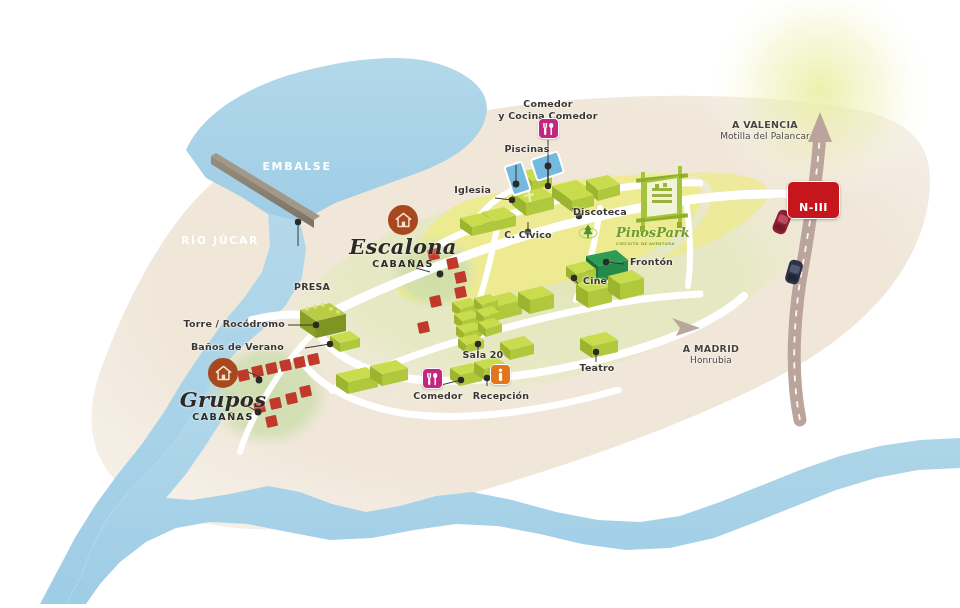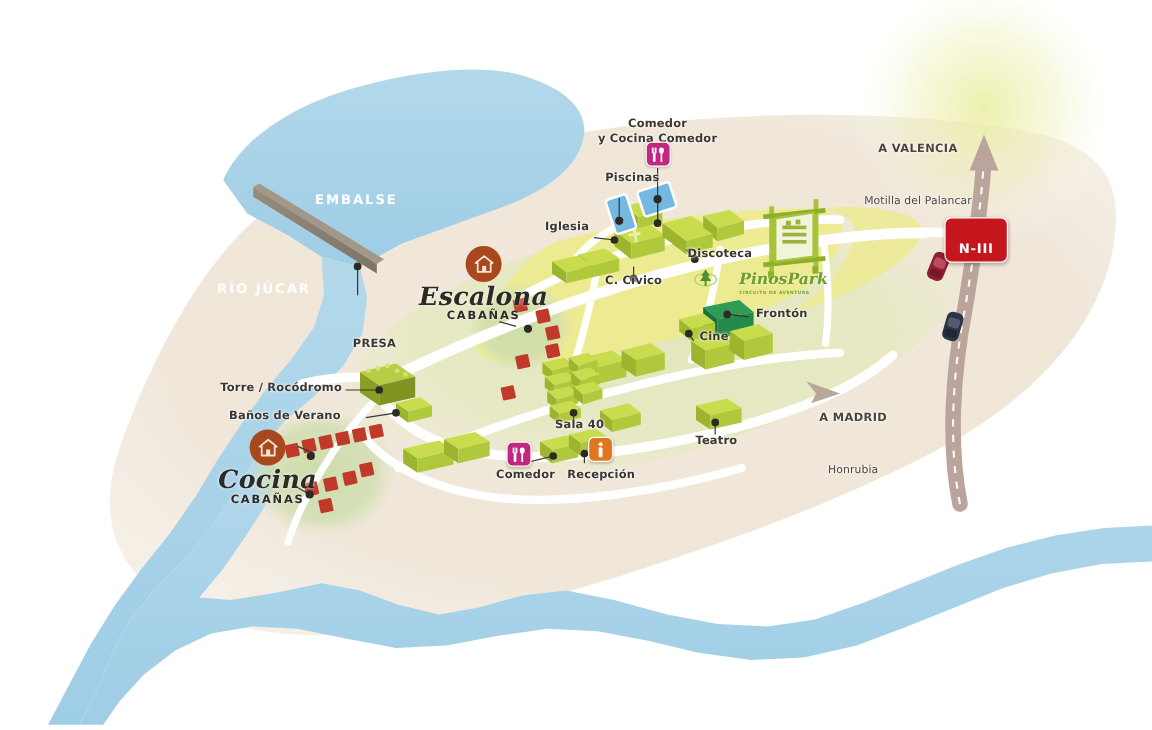--- a/index.html
+++ b/index.html
@@ -26,21 +26,21 @@
   .lbl.c{transform:translateX(-50%);text-align:center;}
   .lbl.r{transform:translateX(-100%);text-align:right;}
   .lbl.water{
     color:#ffffff;font-weight:700;letter-spacing:1.6px;font-size:11px;
     text-shadow:none;
   }
   .lbl.dir{
     color:#4a4440;font-size:9.5px;font-weight:700;letter-spacing:.3px;
     text-align:center;
   }
-  .lbl.dir .sub{font-weight:400;font-size:9px;letter-spacing:.1px;display:block;margin-top:32px;}
+  .lbl.dir .sub{font-weight:400;font-size:9px;letter-spacing:.1px;display:block;}
 
   
   .picto{
     position:absolute;width:21px;height:21px;border-radius:5px;
     border:1.6px solid #ffffff;
     box-sizing:border-box;
     display:flex;align-items:center;justify-content:center;
     box-shadow:0 1px 2px rgba(0,0,0,.18);
   }
   .picto svg{display:block;}
@@ -528,21 +528,21 @@
   <div class="lbl c" style="left:528px;top:229px;">C. Cívico</div>
 
   <div class="lbl" style="left:630px;top:256px;">Frontón</div>
 
   <div class="lbl" style="left:583px;top:275px;">Cine</div>
 
   <div class="lbl r" style="left:285px;top:318px;">Torre / Rocódromo</div>
 
   <div class="lbl r" style="left:284px;top:341px;">Baños de Verano</div>
 
-  <div class="lbl c" style="left:483px;top:349px;">Sala 40</div>
+  <div class="lbl c" style="left:483px;top:349px;">Sala 20</div>
 
   <div class="lbl c" style="left:438px;top:390px;">Comedor</div>
 
   <div class="lbl c" style="left:501px;top:390px;">Recepción</div>
 
   <div class="lbl c" style="left:597px;top:362px;">Teatro</div>
 
   <div class="picto" style="left:538px;top:118px;background:#c2267e;">
     <svg width="13" height="14" viewBox="0 0 13 14" aria-hidden="true">
       <rect x="1.2" y="1" width="1.5" height="4.6" fill="#fff"></rect>
@@ -591,21 +591,21 @@
     <div class="sub">CABAÑAS</div>
   </div>
 
   <div class="brand" style="left:163px;top:358px;width:120px;">
     <div class="disc" style="background:#a8481f;">
       <svg width="17" height="16" viewBox="0 0 17 16" aria-hidden="true">
         <path d="M8.5 1.4 L15.6 7.2 L13.9 7.2 L13.9 14.6 L3.1 14.6 L3.1 7.2 L1.4 7.2 Z" fill="none" stroke="#f6e2cf" stroke-width="1.5" stroke-linejoin="round"></path>
         <rect x="6.8" y="9.6" width="3.4" height="5" fill="#f6e2cf"></rect>
       </svg>
     </div>
-    <div class="nm">Cocina</div>
+    <div class="nm">Grupos</div>
     <div class="sub">CABAÑAS</div>
   </div>
 
   <div class="pinos" style="left:578px;top:222px;">
     <span>
       <svg width="20" height="20" viewBox="0 0 20 20" aria-hidden="true">
         <ellipse cx="10" cy="11" rx="9" ry="5.2" fill="none" stroke="#b9d26a" stroke-width="1.1"></ellipse>
         <path d="M10 2.4 L13.6 8 L11.9 8 L14.6 12.2 L5.4 12.2 L8.1 8 L6.4 8 Z" fill="#4f9131"></path>
         <rect x="9.2" y="12" width="1.6" height="4.2" fill="#4f9131"></rect>
       </svg>

